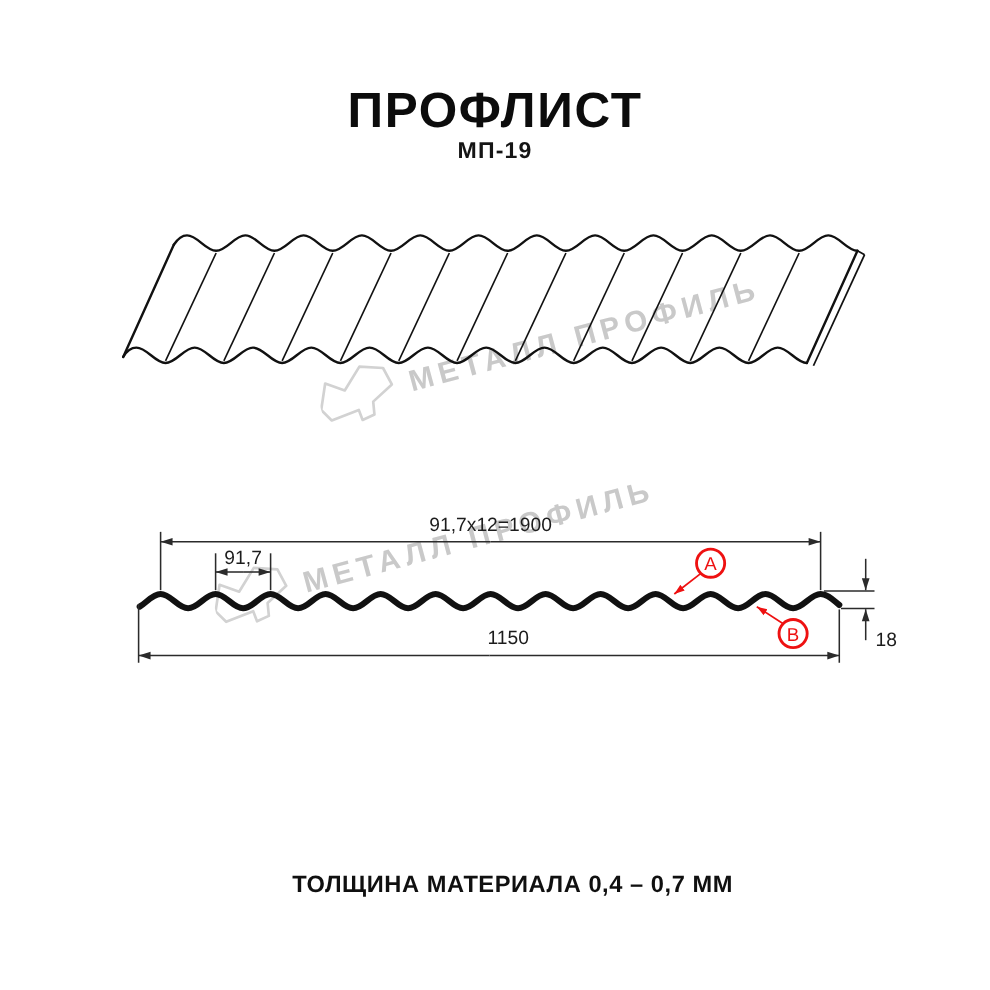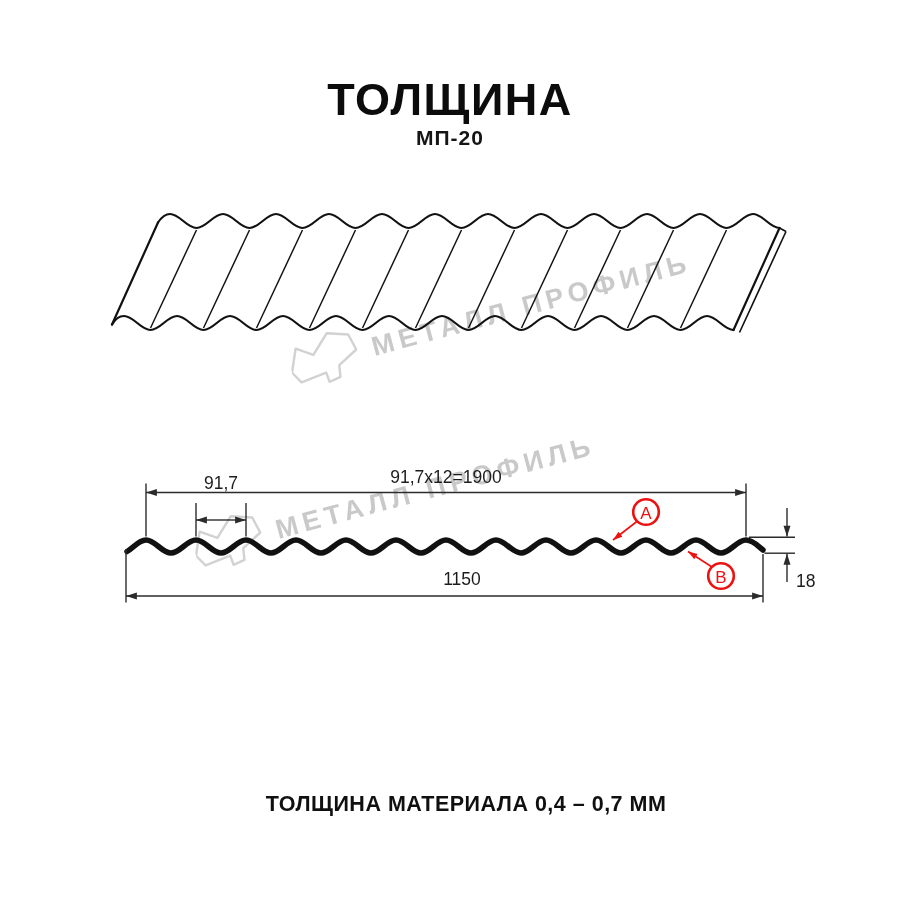--- a/index.html
+++ b/index.html
@@ -24,22 +24,22 @@
   .red-letter{position:absolute;z-index:3;color:#ee1111;font-size:17px;line-height:1;
          transform:translate(-50%,-50%);}
   .footer{position:absolute;left:16px;top:792px;width:900px;text-align:center;
          font-size:21.5px;font-weight:bold;letter-spacing:0.5px;color:#101010;}
 </style>
 </head>
 <body>
 
 <div class="stage">
 
-  <div class="title">ТОЛЩИНА</div>
-  <div class="subtitle">МП-20</div>
+  <div class="title">ПРОФЛИСТ</div>
+  <div class="subtitle">МП-19</div>
 
   <div class="watermark wm-1">
     <svg width="70" height="54" viewBox="0 0 72 52">
       <polygon points="0,30 10,7 26,18 45,0 66,7 70,24 49,35 47,47 35,49 34,39 7,42" fill="none" stroke="#d2d2d2" stroke-width="2.5" stroke-linejoin="round"></polygon>
     </svg>
     <span class="wm-text">МЕТАЛЛ ПРОФИЛЬ</span>
   </div>
 
   <div class="watermark wm-2">
     <svg width="70" height="54" viewBox="0 0 72 52">
@@ -99,21 +99,21 @@
       </g>
     <g id="g-red">
         <circle cx="646" cy="512" r="12.8" fill="none" stroke="#ee1111" stroke-width="2.6"></circle>
         <circle cx="721" cy="576" r="12.8" fill="none" stroke="#ee1111" stroke-width="2.6"></circle>
         <line x1="637.5" y1="521" x2="613" y2="540" stroke="#ee1111" stroke-width="1.6" marker-end="url(#mk-red)"></line>
         <line x1="712" y1="567" x2="688" y2="551.5" stroke="#ee1111" stroke-width="1.6" marker-end="url(#mk-red)"></line>
       </g>
   </svg>
 
   <div class="lbl center" style="left:446px;top:469px;">91,7x12=1900</div>
-  <div class="lbl center" style="left:221px;top:475px;">91,7</div>
+  <div class="lbl center" style="left:221px;top:499px;">91,7</div>
   <div class="lbl center" style="left:462px;top:571px;">1150</div>
   <div class="lbl" style="left:796px;top:573px;">18</div>
 
   <div class="red-letter" style="left:646px;top:513px;">A</div>
   <div class="red-letter" style="left:721px;top:577px;">B</div>
 
   <div class="footer">ТОЛЩИНА МАТЕРИАЛА 0,4 – 0,7 ММ</div>
 </div>
 
 </body></html>

